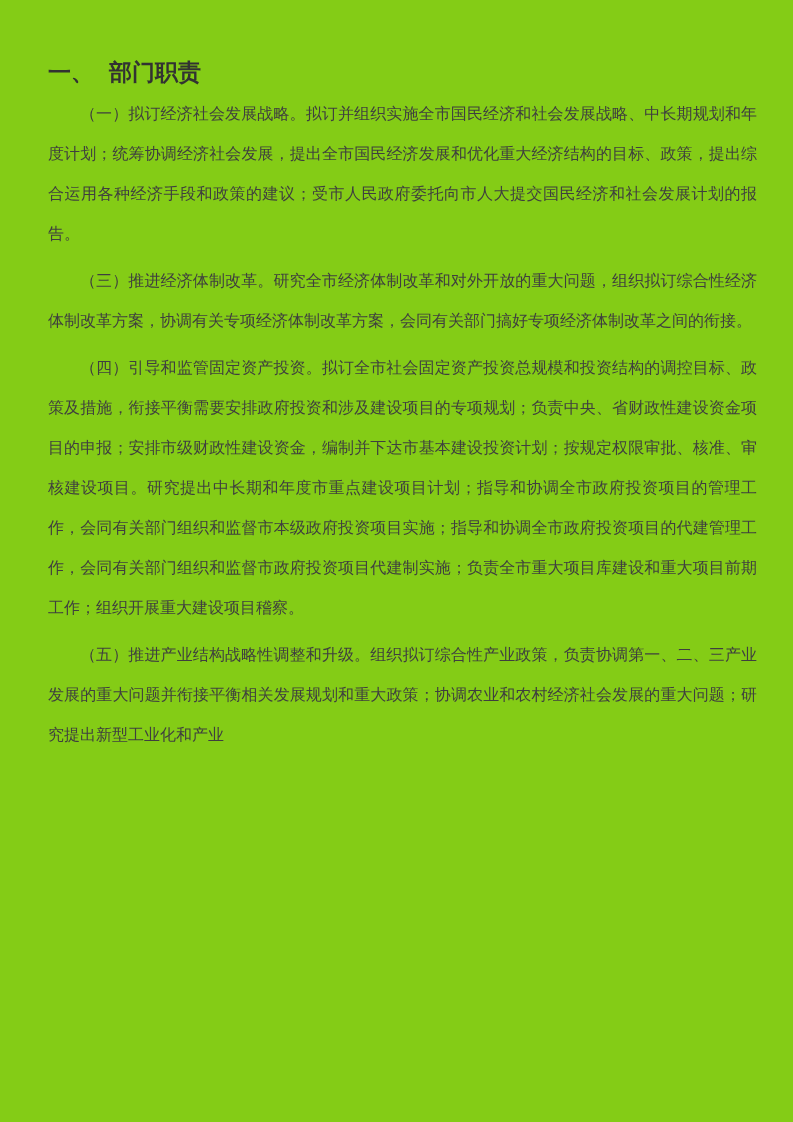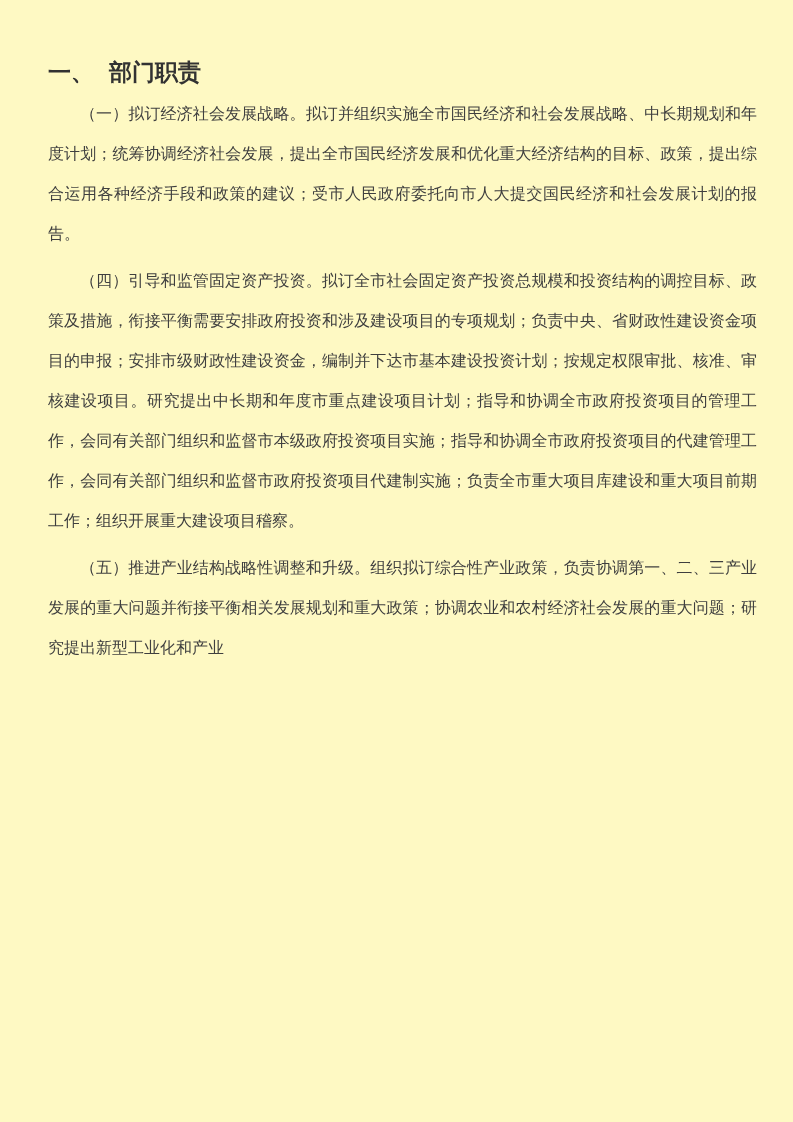--- a/index.html
+++ b/index.html
@@ -5,21 +5,21 @@
   html, body {
     margin: 0;
     padding: 0;
     background: #ffffff;
   }
   .page {
     position: relative;
     width: 793px;
     height: 1122px;
     margin: 0 auto;
-    background: #fef9c3;
+    background: #84cc16;
     box-sizing: border-box;
     padding: 52px 36px 0 48px;
     overflow: hidden;
   }
   .heading {
     font-family: "Liberation Sans", "DejaVu Sans", sans-serif;
     font-weight: bold;
     font-size: 23px;
     line-height: 40px;
     color: #323232;
@@ -39,15 +39,16 @@
   }
 </style>
 </head>
 <body>
 
 <div class="page">
   <h1 class="heading">
     <span class="num">一、</span><span>部门职责</span>
   </h1>
   <p class="para">（一）拟订经济社会发展战略。拟订并组织实施全市国民经济和社会发展战略、中长期规划和年度计划；统筹协调经济社会发展，提出全市国民经济发展和优化重大经济结构的目标、政策，提出综合运用各种经济手段和政策的建议；受市人民政府委托向市人大提交国民经济和社会发展计划的报告。</p>
+  <p class="para">（三）推进经济体制改革。研究全市经济体制改革和对外开放的重大问题，组织拟订综合性经济体制改革方案，协调有关专项经济体制改革方案，会同有关部门搞好专项经济体制改革之间的衔接。</p>
   <p class="para">（四）引导和监管固定资产投资。拟订全市社会固定资产投资总规模和投资结构的调控目标、政策及措施，衔接平衡需要安排政府投资和涉及建设项目的专项规划；负责中央、省财政性建设资金项目的申报；安排市级财政性建设资金，编制并下达市基本建设投资计划；按规定权限审批、核准、审核建设项目。研究提出中长期和年度市重点建设项目计划；指导和协调全市政府投资项目的管理工作，会同有关部门组织和监督市本级政府投资项目实施；指导和协调全市政府投资项目的代建管理工作，会同有关部门组织和监督市政府投资项目代建制实施；负责全市重大项目库建设和重大项目前期工作；组织开展重大建设项目稽察。</p>
   <p class="para">（五）推进产业结构战略性调整和升级。组织拟订综合性产业政策，负责协调第一、二、三产业发展的重大问题并衔接平衡相关发展规划和重大政策；协调农业和农村经济社会发展的重大问题；研究提出新型工业化和产业</p>
 </div>
 
 </body></html>

